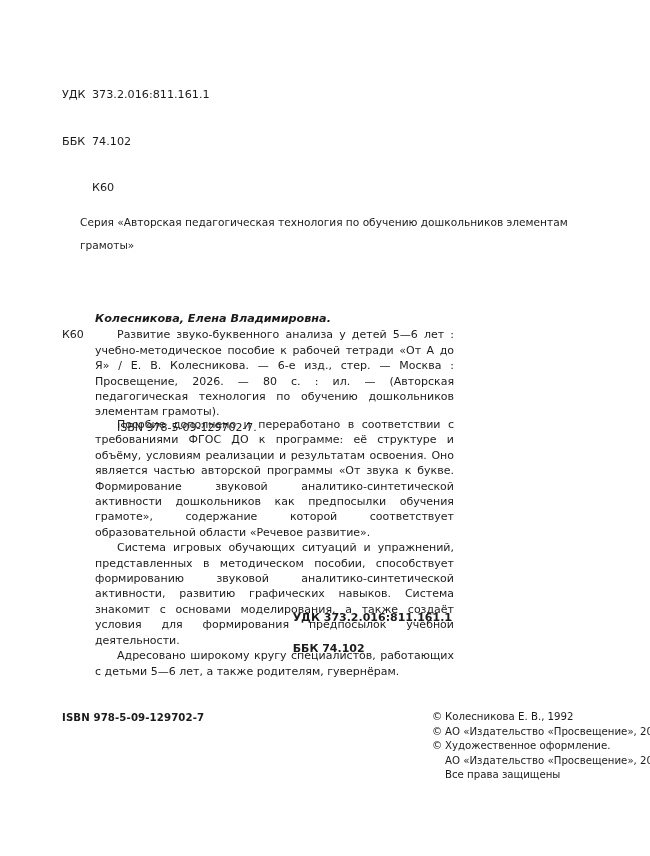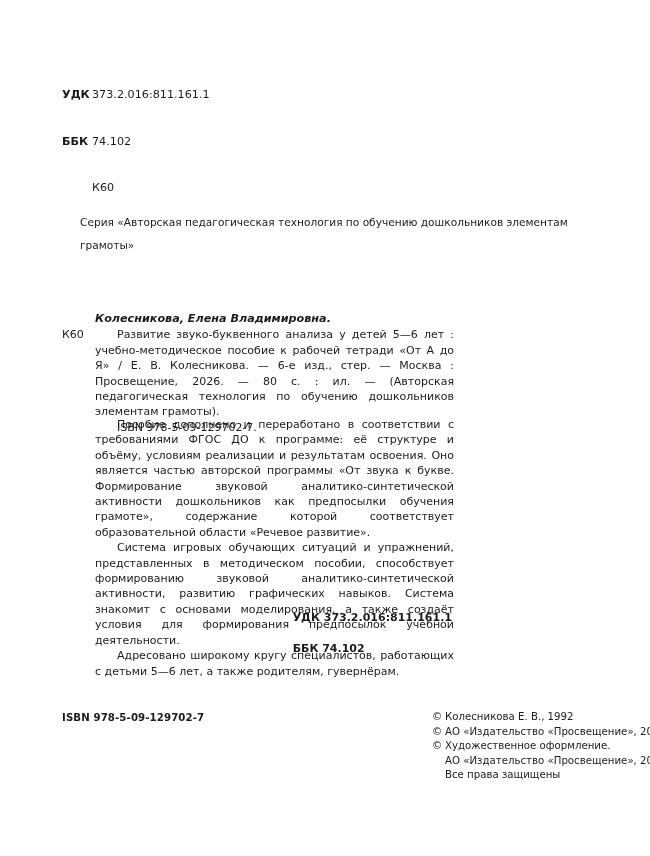--- a/index.html
+++ b/index.html
@@ -31,21 +31,20 @@
     font-size: 11.2px;
     line-height: 15.5px;
     white-space: pre;
   }
   .class-codes .row {
     display: block;
   }
   .cc-label {
     display: inline-block;
     width: 30px;
-    font-weight: bold;
   }
   .cc-indent {
     display: inline-block;
     width: 30px;
   }
 
   
   .series-line {
     position: absolute;
     left: 80px;

